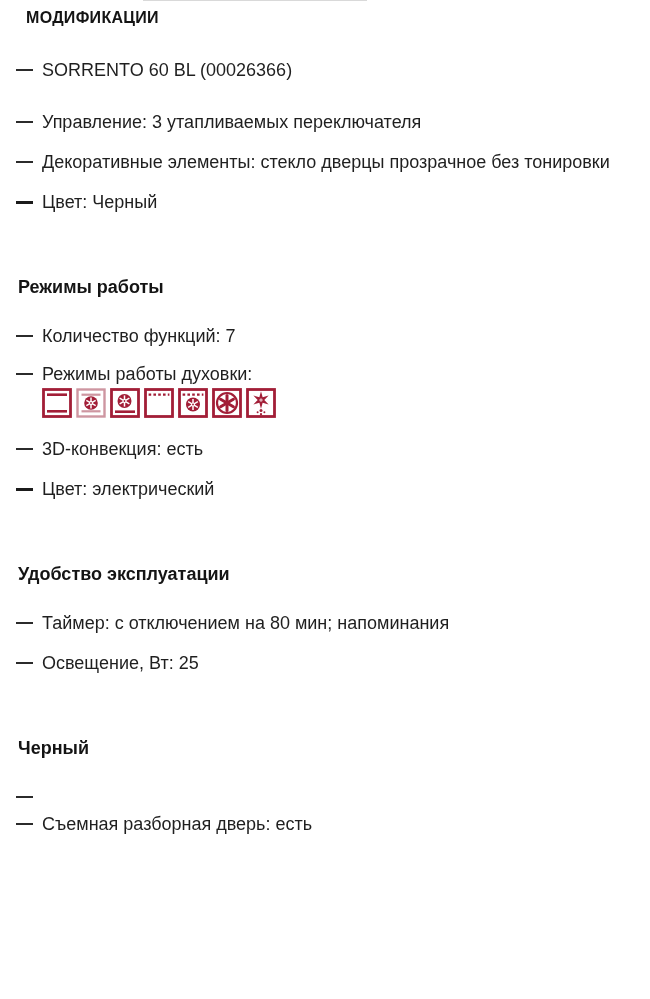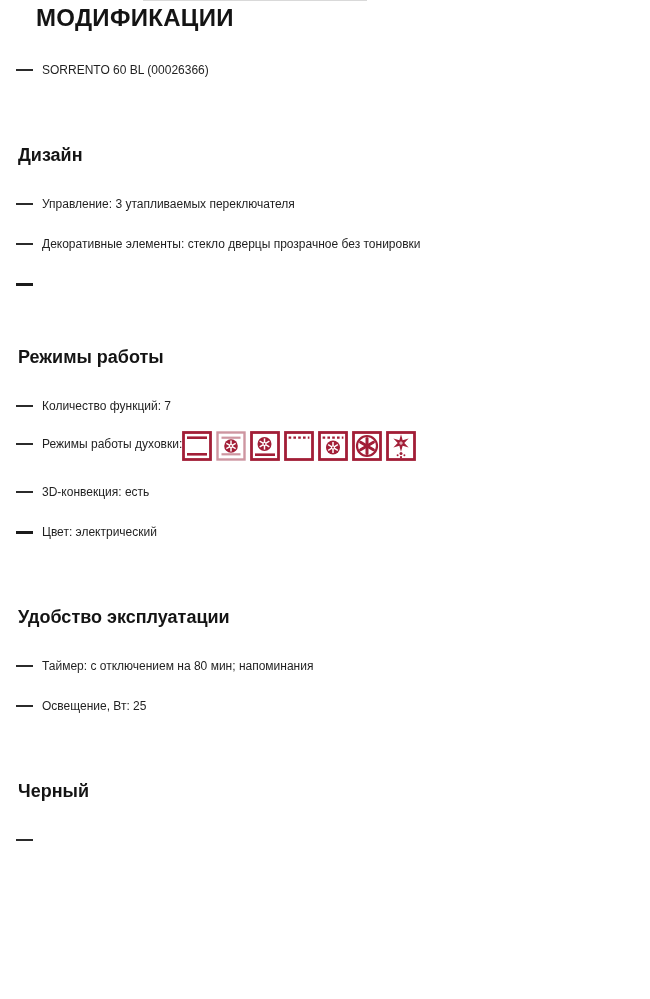--- a/index.html
+++ b/index.html
@@ -2,60 +2,60 @@
 <html><head>
 <meta charset="utf-8">
 <style>
   html,body{margin:0;padding:0;}
   body{
     width:650px;height:999px;overflow:hidden;background:#ffffff;
     font-family:"Liberation Sans",sans-serif;color:#1f1f1f;position:relative;
   }
   .top-divider{position:absolute;left:143px;top:0;width:224px;height:1px;background:#d9d9d9;}
   .page{padding:6px 18px 0 16px;}
-  .title{font-size:24px;line-height:24px;font-weight:700;letter-spacing:.3px;color:#141414;margin-left:20px;}
+  .title{font-size:16px;line-height:24px;font-weight:700;letter-spacing:.3px;color:#141414;margin-left:10px;}
   .heading{font-size:18px;line-height:22px;font-weight:700;color:#141414;margin:60px 0 0 2px;}
-  .item{display:flex;align-items:flex-start;font-size:12px;line-height:27px;margin-top:13px;}
+  .item{display:flex;align-items:flex-start;font-size:18px;line-height:27px;margin-top:13px;}
   .item.first{margin-top:25px;text-align:right;}
   .item.mod{margin-top:27px;}
   .item.after-icons{margin-top:18px;}
   .item.pre-icons{margin-top:11px;}
   .dash{flex:0 0 17px;height:2px;background:#2b2b2b;margin:12px 9px 0 0;}
   .dash.bold{height:3px;margin-top:12px;background:#1b1b1b;}
   .txt{max-width:575px;}
-  .content{display:flex;flex-direction:row;}
+  .content{display:flex;flex-direction:column;}
   .icons-row{display:flex;gap:4px;margin-top:0px;}
   .icons-row svg{display:block;}
 </style>
 </head>
 <body>
 
 <div class="top-divider"></div>
 
 <div class="page">
 
   <div class="title">МОДИФИКАЦИИ</div>
 
   <div class="item mod">
     <span class="dash"></span>
     <span class="txt">SORRENTO 60 BL (00026366)</span>
   </div>
 
   <div>
-    <div class="heading">Дизайн</div>
     <div class="item first">
       <span class="dash"></span>
       <span class="txt">Управление: 3 утапливаемых переключателя</span>
     </div>
     <div class="item">
       <span class="dash"></span>
       <span class="txt">Декоративные элементы: стекло дверцы прозрачное без тонировки</span>
     </div>
     <div class="item">
       <span class="dash bold"></span>
+      <span class="txt">Цвет: Черный</span>
     </div>
   </div>
 
   <div>
     <div class="heading">Режимы работы</div>
     <div class="item first">
       <span class="dash"></span>
       <span class="txt">Количество функций: 7</span>
     </div>
     <div class="item pre-icons">
@@ -162,15 +162,19 @@
       <span class="dash"></span>
       <span class="txt">Освещение, Вт: 25</span>
     </div>
   </div>
 
   <div>
     <div class="heading">Черный</div>
     <div class="item first">
       <span class="dash"></span>
     </div>
+    <div class="item">
+      <span class="dash"></span>
+      <span class="txt">Съемная разборная дверь: есть</span>
+    </div>
   </div>
 
 </div>
 
 </body></html>

